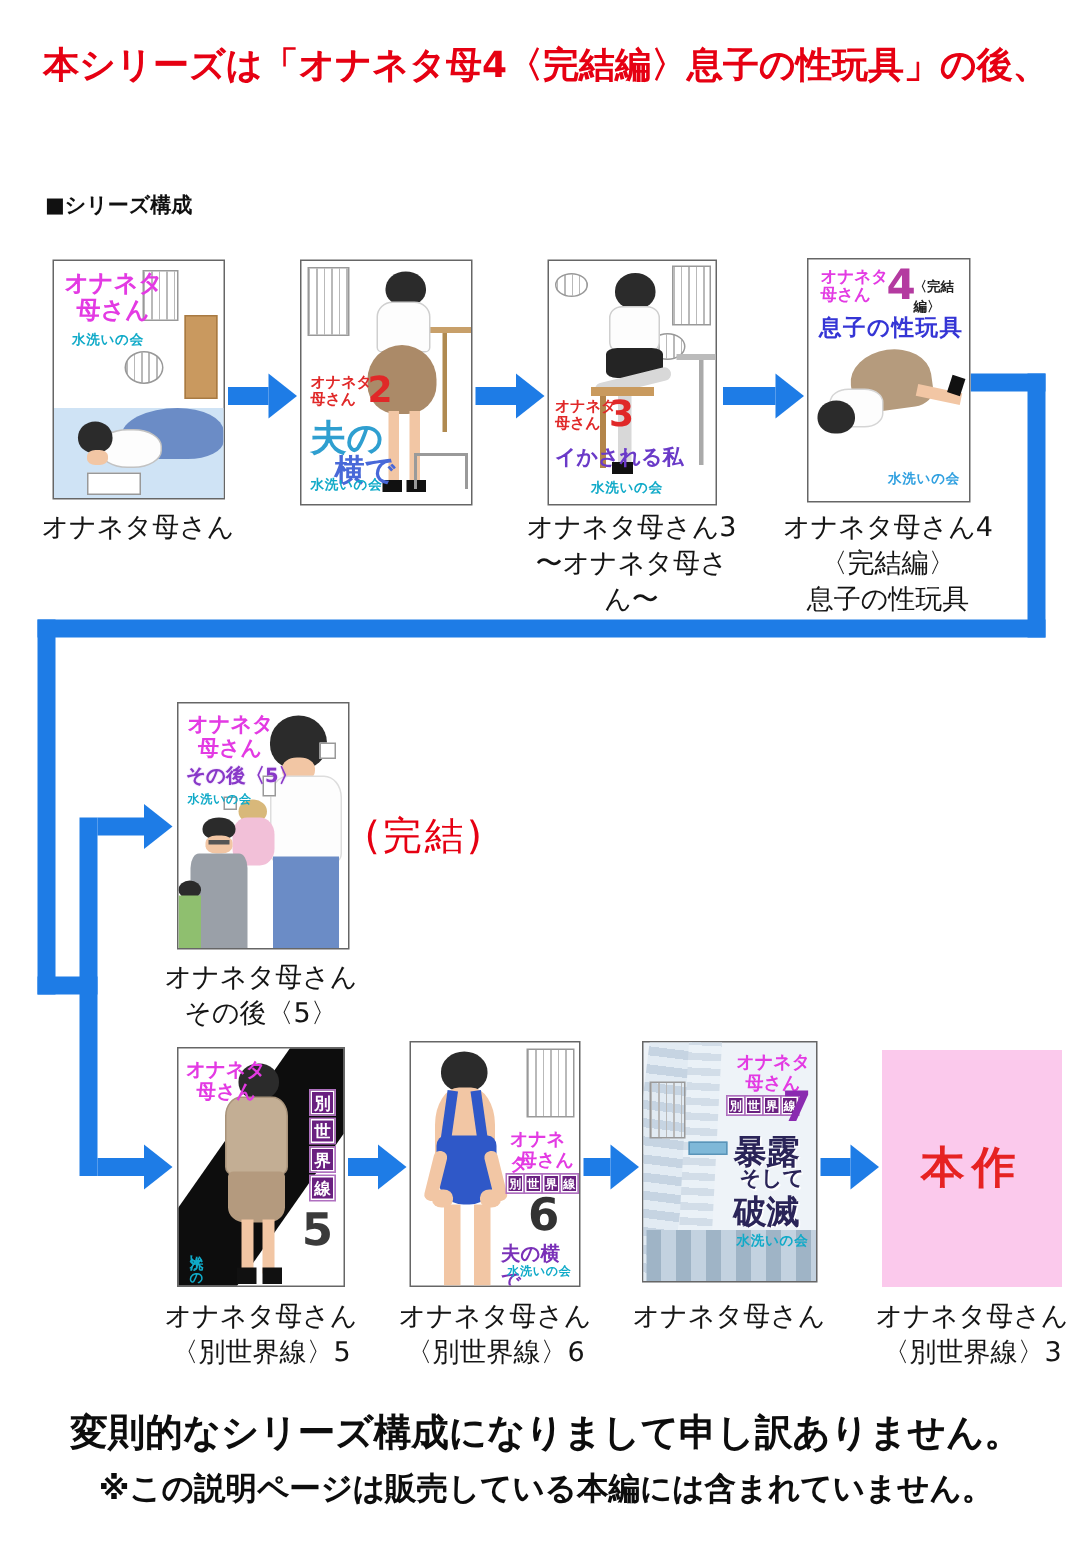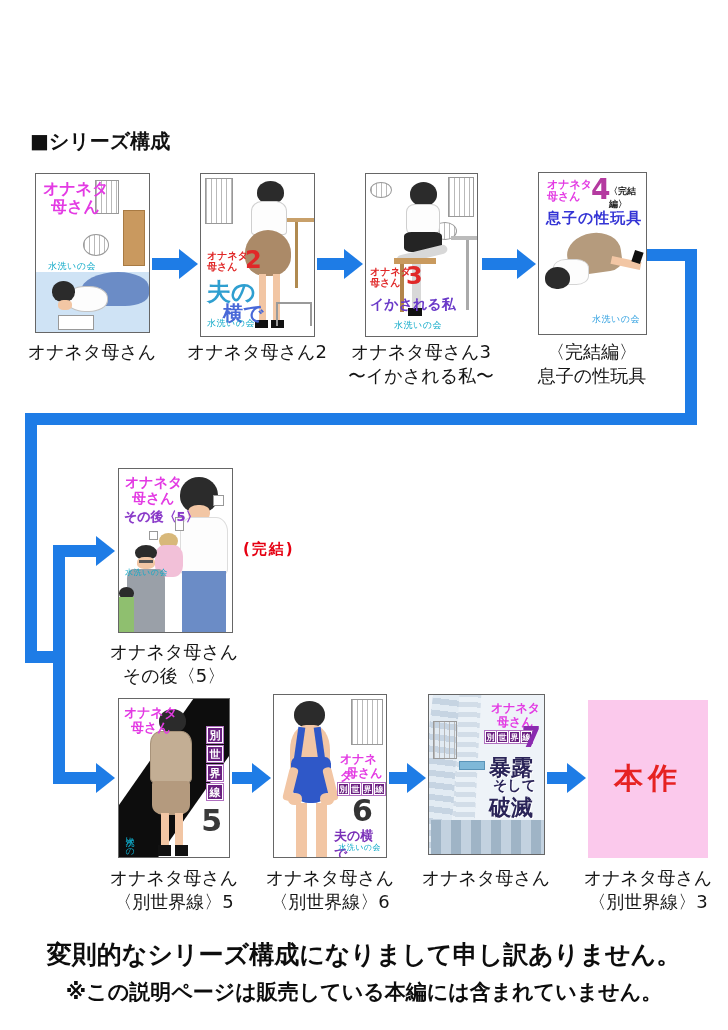--- a/index.html
+++ b/index.html
@@ -6,49 +6,50 @@
     --blue:#1e7ce6; --red:#e60012; --magenta:#e33ae3; --teal:#10aac8;
     --pink:#fbc9ec; --boxpurple:#6a2080;
   }
   *{margin:0;padding:0;box-sizing:border-box;}
   body{background:#dcdcdc;font-family:"DejaVu Sans","Liberation Sans",sans-serif;}
   #page{position:relative;width:728px;height:1030px;background:#ffffff;margin:0 auto;overflow:hidden;}
   .abs{position:absolute;}
   
   .title{position:absolute;left:0;top:26px;width:728px;text-align:center;
          color:var(--red);font-weight:bold;font-size:24px;line-height:35px;}
-  .section-heading{position:absolute;left:30px;top:128px;font-size:20px;font-weight:bold;color:#111;}
+  .section-heading{position:absolute;left:30px;top:128px;font-size:14px;font-weight:bold;color:#111;}
   
   .cover{position:absolute;background:#fff;border:1px solid #666;overflow:hidden;}
   .cap{position:absolute;width:160px;text-align:center;font-size:18px;line-height:24px;color:#151515;font-weight:500;}
   
   .seg{position:absolute;background:var(--blue);}
   .harrow{position:absolute;height:30px;display:flex;align-items:center;}
   .harrow .shaft{flex:1;height:12px;background:var(--blue);}
   .harrow .head{width:0;height:0;border-top:15px solid transparent;border-bottom:15px solid transparent;border-left:19px solid var(--blue);}
   
   .hair{background:#2b2b2b;border-radius:50% 50% 46% 46%;}
   .skin{background:#f2c6a4;}
   .whitebox{background:#fff;border:1px solid #999;}
   .scribble-v{background:repeating-linear-gradient(90deg,#b9b9b9 0 1px,transparent 1px 5px);}
-  .badge{color:var(--teal);font-weight:normal;font-size:9px;letter-spacing:0.5px;margin-top:40px;}
+  .badge{color:var(--teal);font-weight:bold;font-size:9px;letter-spacing:0.5px;}
   .mag{color:var(--magenta);font-weight:bold;}
   .wbox{width:16px;height:16px;background:var(--boxpurple);border:1px solid #fff;outline:1px solid #b070c0;
         color:#fff;font-size:11px;font-weight:bold;text-align:center;line-height:15px;margin-bottom:3px;}
-  .kanketsu{position:absolute;color:var(--red);font-weight:bold;font-size:15px;letter-spacing:2px;}
+  .kanketsu{position:absolute;color:var(--red);font-weight:normal;font-size:26px;letter-spacing:2px;}
   .footer1{position:absolute;left:0;top:938px;width:728px;text-align:center;font-size:25px;font-weight:bold;color:#0d0d0d;}
   .footer2{position:absolute;left:0;top:978px;width:728px;text-align:center;font-size:21px;font-weight:bold;color:#0d0d0d;}
   .serif{font-family:"DejaVu Serif","Liberation Serif",serif;}
 </style>
 </head>
 <body>
 
 <div id="page">
 
   <div class="title">
+    <div>本シリーズは「オナネタ母4〈完結編〉息子の性玩具」の後、</div>
   </div>
   <div class="section-heading">■シリーズ構成</div>
 
   <div class="seg" style="left:647px;top:249px;width:50px;height:12px;"></div>
   <div class="seg" style="left:685px;top:249px;width:12px;height:176px;"></div>
   <div class="seg" style="left:25px;top:413px;width:672px;height:12px;"></div>
   <div class="seg" style="left:25px;top:413px;width:12px;height:250px;"></div>
   <div class="seg" style="left:25px;top:651px;width:40px;height:12px;"></div>
   <div class="seg" style="left:53px;top:545px;width:12px;height:239px;"></div>
 
@@ -120,21 +121,20 @@
     <div class="abs" style="left:6px;top:76px;color:#e02828;font-weight:bold;font-size:10px;line-height:11px;">
       <span>オナネタ</span><br>
       <span>母さん</span>
     </div>
     <div class="abs" style="left:44px;top:72px;color:#e02828;font-weight:bold;font-size:24px;">2</div>
     <div class="abs" style="left:6px;top:102px;color:#2f9fd0;font-weight:bold;font-size:24px;">夫の</div>
     <div class="abs" style="left:22px;top:126px;color:#4868d8;font-weight:bold;font-size:20px;">横で</div>
     <div class="abs badge" style="left:6px;bottom:6px;">水洗いの会</div>
   </div>
   <div class="cap" style="left:177px;top:340px;">
-    <div>オナネタ母さん2</div>
   </div>
 
   <div class="cover" style="left:365px;top:173px;width:113px;height:164px;">
     <div class="abs whitebox scribble-v" style="left:4px;top:8px;width:22px;height:16px;border-radius:50%;padding:3px;"></div>
     <div class="abs whitebox scribble-v" style="right:3px;top:3px;width:26px;height:40px;padding:3px;"></div>
     <div class="abs whitebox scribble-v" style="right:20px;top:48px;width:24px;height:18px;border-radius:50%;padding:3px;"></div>
     <div class="abs" style="right:0;top:62px;width:26px;height:4px;background:#bbb;"></div>
     <div class="abs" style="right:8px;top:66px;width:3px;height:70px;background:#aaa;"></div>
     <div class="abs hair" style="left:44px;top:8px;width:27px;height:24px;"></div>
     <div class="abs" style="left:40px;top:30px;width:34px;height:32px;background:#fdfdfd;border:1px solid #cfcfcf;border-radius:25%;"></div>
@@ -147,39 +147,40 @@
     <div class="abs" style="left:4px;top:92px;color:#e02828;font-weight:bold;font-size:10px;line-height:11px;">
       <span>オナネタ</span><br>
       <span>母さん</span>
     </div>
     <div class="abs" style="left:40px;top:88px;color:#e02828;font-weight:bold;font-size:24px;">3</div>
     <div class="abs" style="left:4px;top:122px;color:#6a3ac8;font-weight:bold;font-size:14px;">イかされる私</div>
     <div class="abs badge" style="left:28px;bottom:4px;">水洗いの会</div>
   </div>
   <div class="cap" style="left:341px;top:340px;">
     <div>オナネタ母さん3</div>
-    <div>〜イかされる私〜</div>
+    <div>〜オナネタ母さん〜</div>
   </div>
 
   <div class="cover" style="left:538px;top:172px;width:109px;height:163px;">
     <div class="abs mag" style="left:8px;top:6px;font-size:11px;line-height:12px;">
       <span>オナネタ</span><br>
       <span>母さん</span>
     </div>
     <div class="abs" style="left:52px;top:0px;color:#b43aa0;font-weight:bold;font-size:28px;">4</div>
     <div class="abs" style="left:70px;top:12px;color:#222;font-weight:bold;font-size:9px;">〈完結編〉</div>
     <div class="abs serif" style="left:7px;top:36px;color:#3535d5;font-weight:bold;font-size:15px;letter-spacing:1px;">息子の性玩具</div>
     <div class="abs" style="left:28px;top:60px;width:54px;height:40px;background:#b59b7d;border-radius:50% 50% 25% 25%;transform:rotate(-8deg);"></div>
     <div class="abs" style="left:14px;top:86px;width:36px;height:26px;background:#fdfdfd;border:1px solid #d5d5d5;border-radius:35%;"></div>
     <div class="abs hair" style="left:6px;top:94px;width:25px;height:22px;"></div>
     <div class="abs skin" style="left:72px;top:86px;width:30px;height:8px;transform:rotate(12deg);"></div>
     <div class="abs" style="right:4px;top:78px;width:9px;height:12px;background:#111;transform:rotate(18deg);"></div>
     <div class="abs badge" style="right:6px;bottom:8px;color:#30a0e0;">水洗いの会</div>
   </div>
   <div class="cap" style="left:512px;top:340px;">
+    <div>オナネタ母さん4</div>
     <div>〈完結編〉</div>
     <div>息子の性玩具</div>
   </div>
 
   <div class="cover" style="left:118px;top:468px;width:115px;height:165px;">
     <div class="abs hair" style="right:14px;top:8px;width:38px;height:36px;"></div>
     <div class="abs skin" style="right:22px;top:36px;width:22px;height:16px;border-radius:45%;"></div>
     <div class="abs" style="right:4px;top:48px;width:48px;height:58px;background:#fdfdfd;border:1px solid #ddd;border-radius:25% 25% 10% 10%;"></div>
     <div class="abs" style="right:6px;top:102px;width:44px;height:62px;background:#6b8cc6;"></div>
     <div class="abs" style="left:40px;top:64px;width:19px;height:16px;background:#d8b87a;border-radius:50%;"></div>

